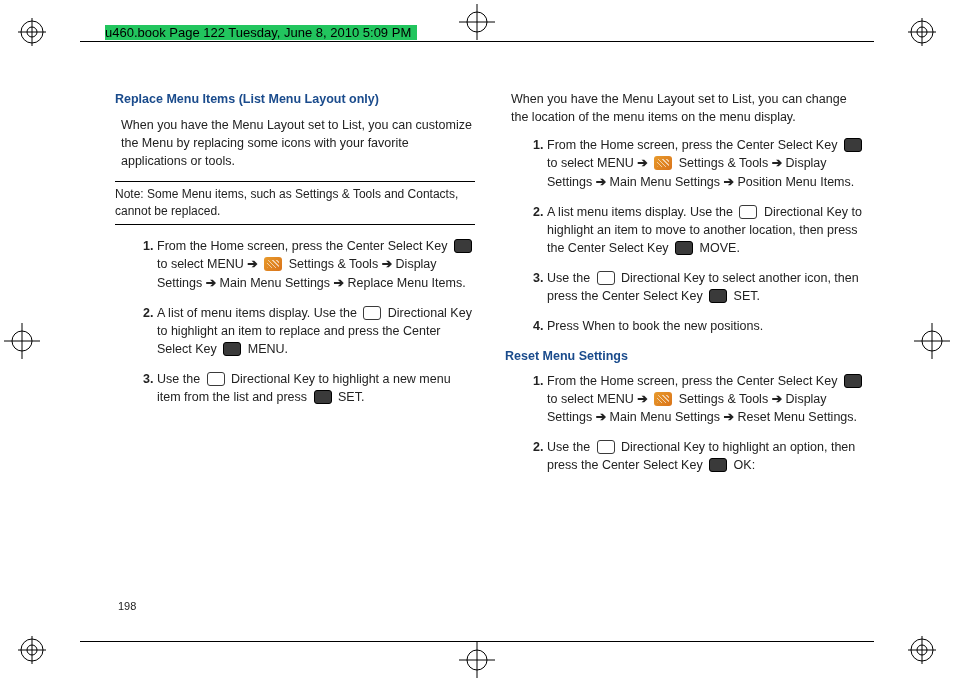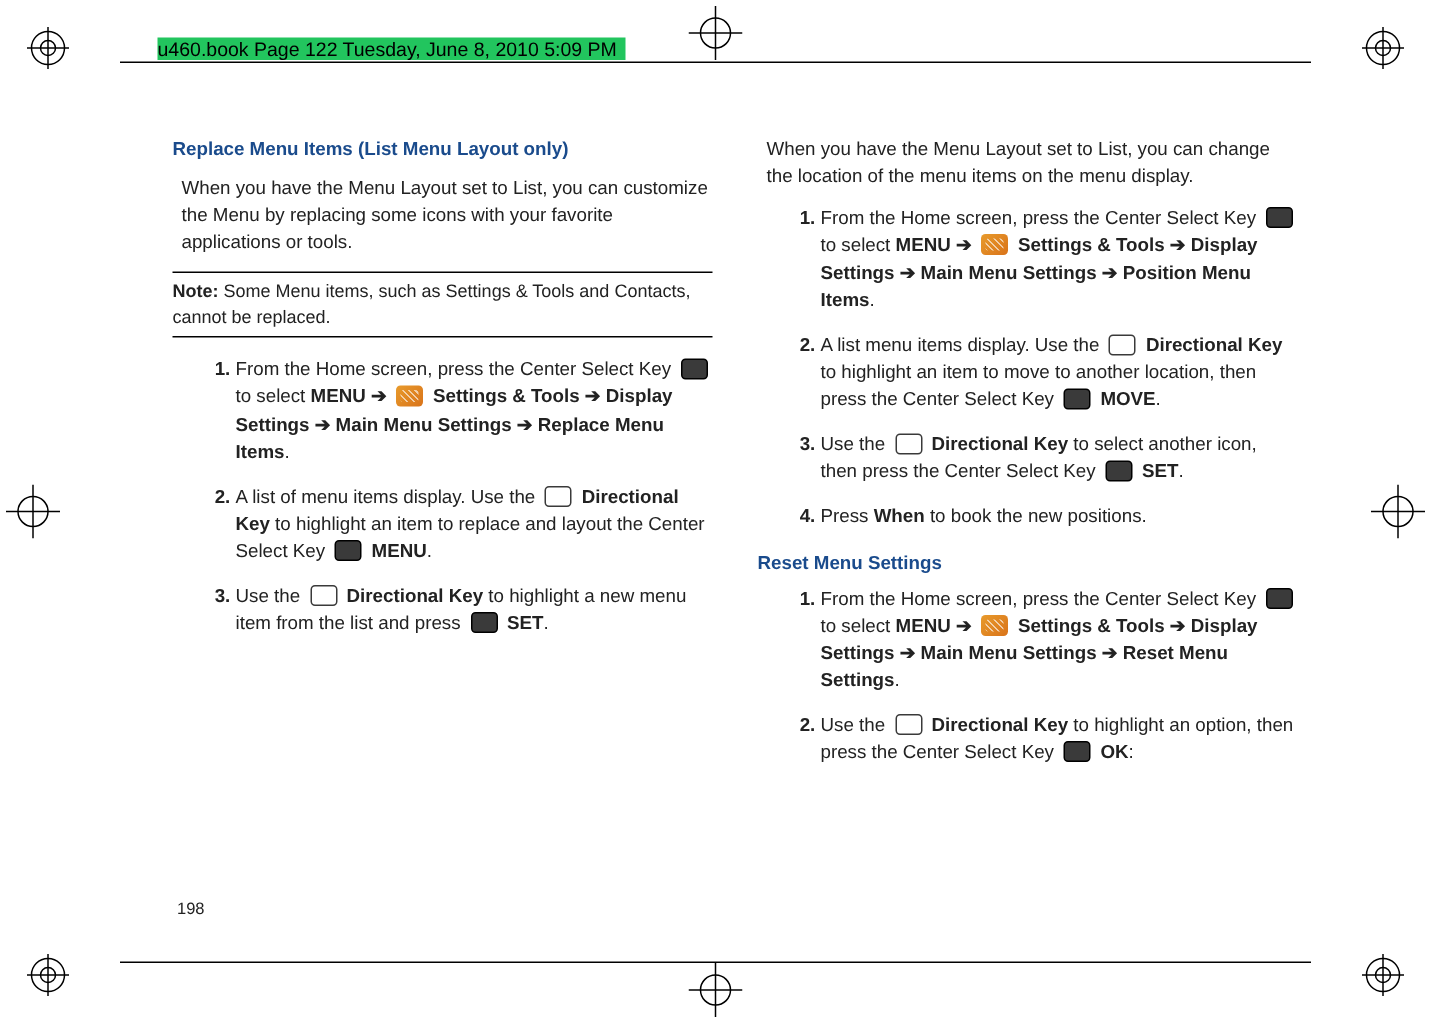--- a/index.html
+++ b/index.html
@@ -65,32 +65,32 @@
     margin: 10px 0 6px 0;
   }
   .para { margin-bottom: 10px; padding-left: 6px; }
   .note-block {
     border-top: 1px solid #000;
     border-bottom: 1px solid #000;
     padding: 4px 0;
     margin-bottom: 12px;
     font-size: 12px;
   }
-  .note-block b { font-weight: bold; }
+  .note-block b { font-weight: normal; }
   ol.steps {
     list-style: decimal;
     padding-left: 42px;
     margin: 0;
   }
   ol.steps li {
     margin-bottom: 12px;
     font-weight: normal;
   }
   ol.steps li::marker { font-weight: bold; }
-  .kb { font-weight: bold; }
+  .kb { font-weight: normal; }
   .arrow { font-weight: bold; }
   .icon-solid {
     display: inline-block;
     width: 18px; height: 14px;
     background: #3a3a3a;
     border: 1px solid #000;
     border-radius: 3px;
     vertical-align: -3px;
     margin: 0 3px;
   }
@@ -202,21 +202,21 @@
     <div class="sect-head">Replace Menu Items (List Menu Layout only)</div>
     <div class="para">When you have the Menu Layout set to List, you can customize the Menu by replacing some icons with your favorite applications or tools.</div>
     <div class="note-block">
       <b>Note:</b><span> Some Menu items, such as Settings &amp; Tools and Contacts, cannot be replaced.</span>
     </div>
     <ol class="steps">
       <li>
         <span>From the Home screen, press the Center Select Key </span><span class="icon-solid"></span><span> to select </span><span class="kb">MENU</span><span class="arrow"> ➔ </span><span class="icon-tools"></span><span class="kb"> Settings &amp; Tools</span><span class="arrow"> ➔ </span><span class="kb">Display Settings</span><span class="arrow"> ➔ </span><span class="kb">Main Menu Settings</span><span class="arrow"> ➔ </span><span class="kb">Replace Menu Items</span>.
       </li>
       <li>
-        <span>A list of menu items display. Use the </span><span class="icon-outline"></span> <span class="kb">Directional Key</span><span> to highlight an item to replace and layout the Center Select Key </span><span class="icon-solid"></span> <span class="kb">MENU</span>.
+        <span>A list of menu items display. Use the </span><span class="icon-outline"></span> <span class="kb">Directional Key</span><span> to highlight an item to replace and press the Center Select Key </span><span class="icon-solid"></span> <span class="kb">MENU</span>.
       </li>
       <li>
         <span>Use the </span><span class="icon-outline"></span> <span class="kb">Directional Key</span><span> to highlight a new menu item from the list and press </span><span class="icon-solid"></span> <span class="kb">SET</span>.
       </li>
     </ol>
   </div>
 
   <div class="col">
     <div class="para">When you have the Menu Layout set to List, you can change the location of the menu items on the menu display.</div>
     <ol class="steps">

